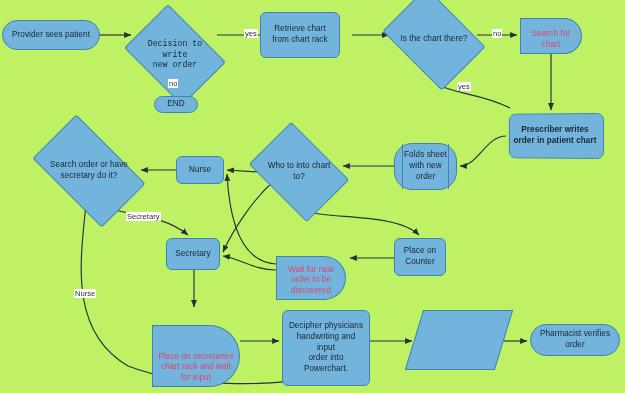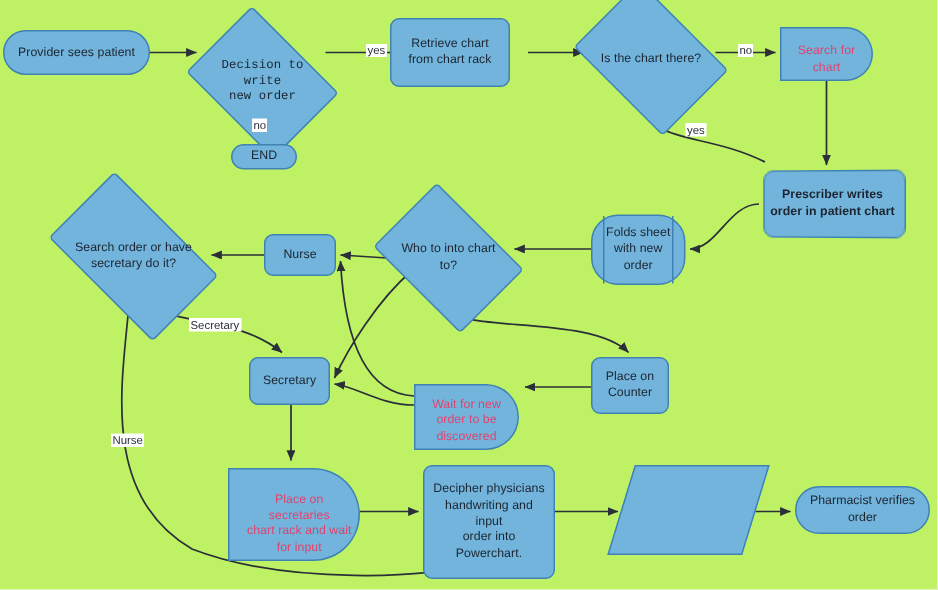--- a/index.html
+++ b/index.html
@@ -227,21 +227,21 @@
     </div>
     <div class="node sh-delay pink" style="left: 276px; top: 236px; width: 70px; height: 44px; margin-top: 20px;">
       <span class="lbl">Wait for new
 order to be
 discovered</span>
     </div>
     <div class="node sh-process" style="left: 394px; top: 238px; width: 52px; height: 38px;">
       <span class="lbl">Place on
 Counter</span>
     </div>
-    <div class="node sh-delay pink" style="left: 152px; top: 312px; width: 88px; height: 62px; padding-left: 11px;">
+    <div class="node sh-delay pink" style="left: 152px; top: 325px; width: 88px; height: 62px;">
       <span class="lbl">Place on secretaries
 chart rack and wait
 for input</span>
     </div>
     <div class="node sh-process" style="left: 282px; top: 310px; width: 88px; height: 76px;">
       <span class="lbl">Decipher physicians
 handwriting and input
 order into
 Powerchart.</span>
     </div>

